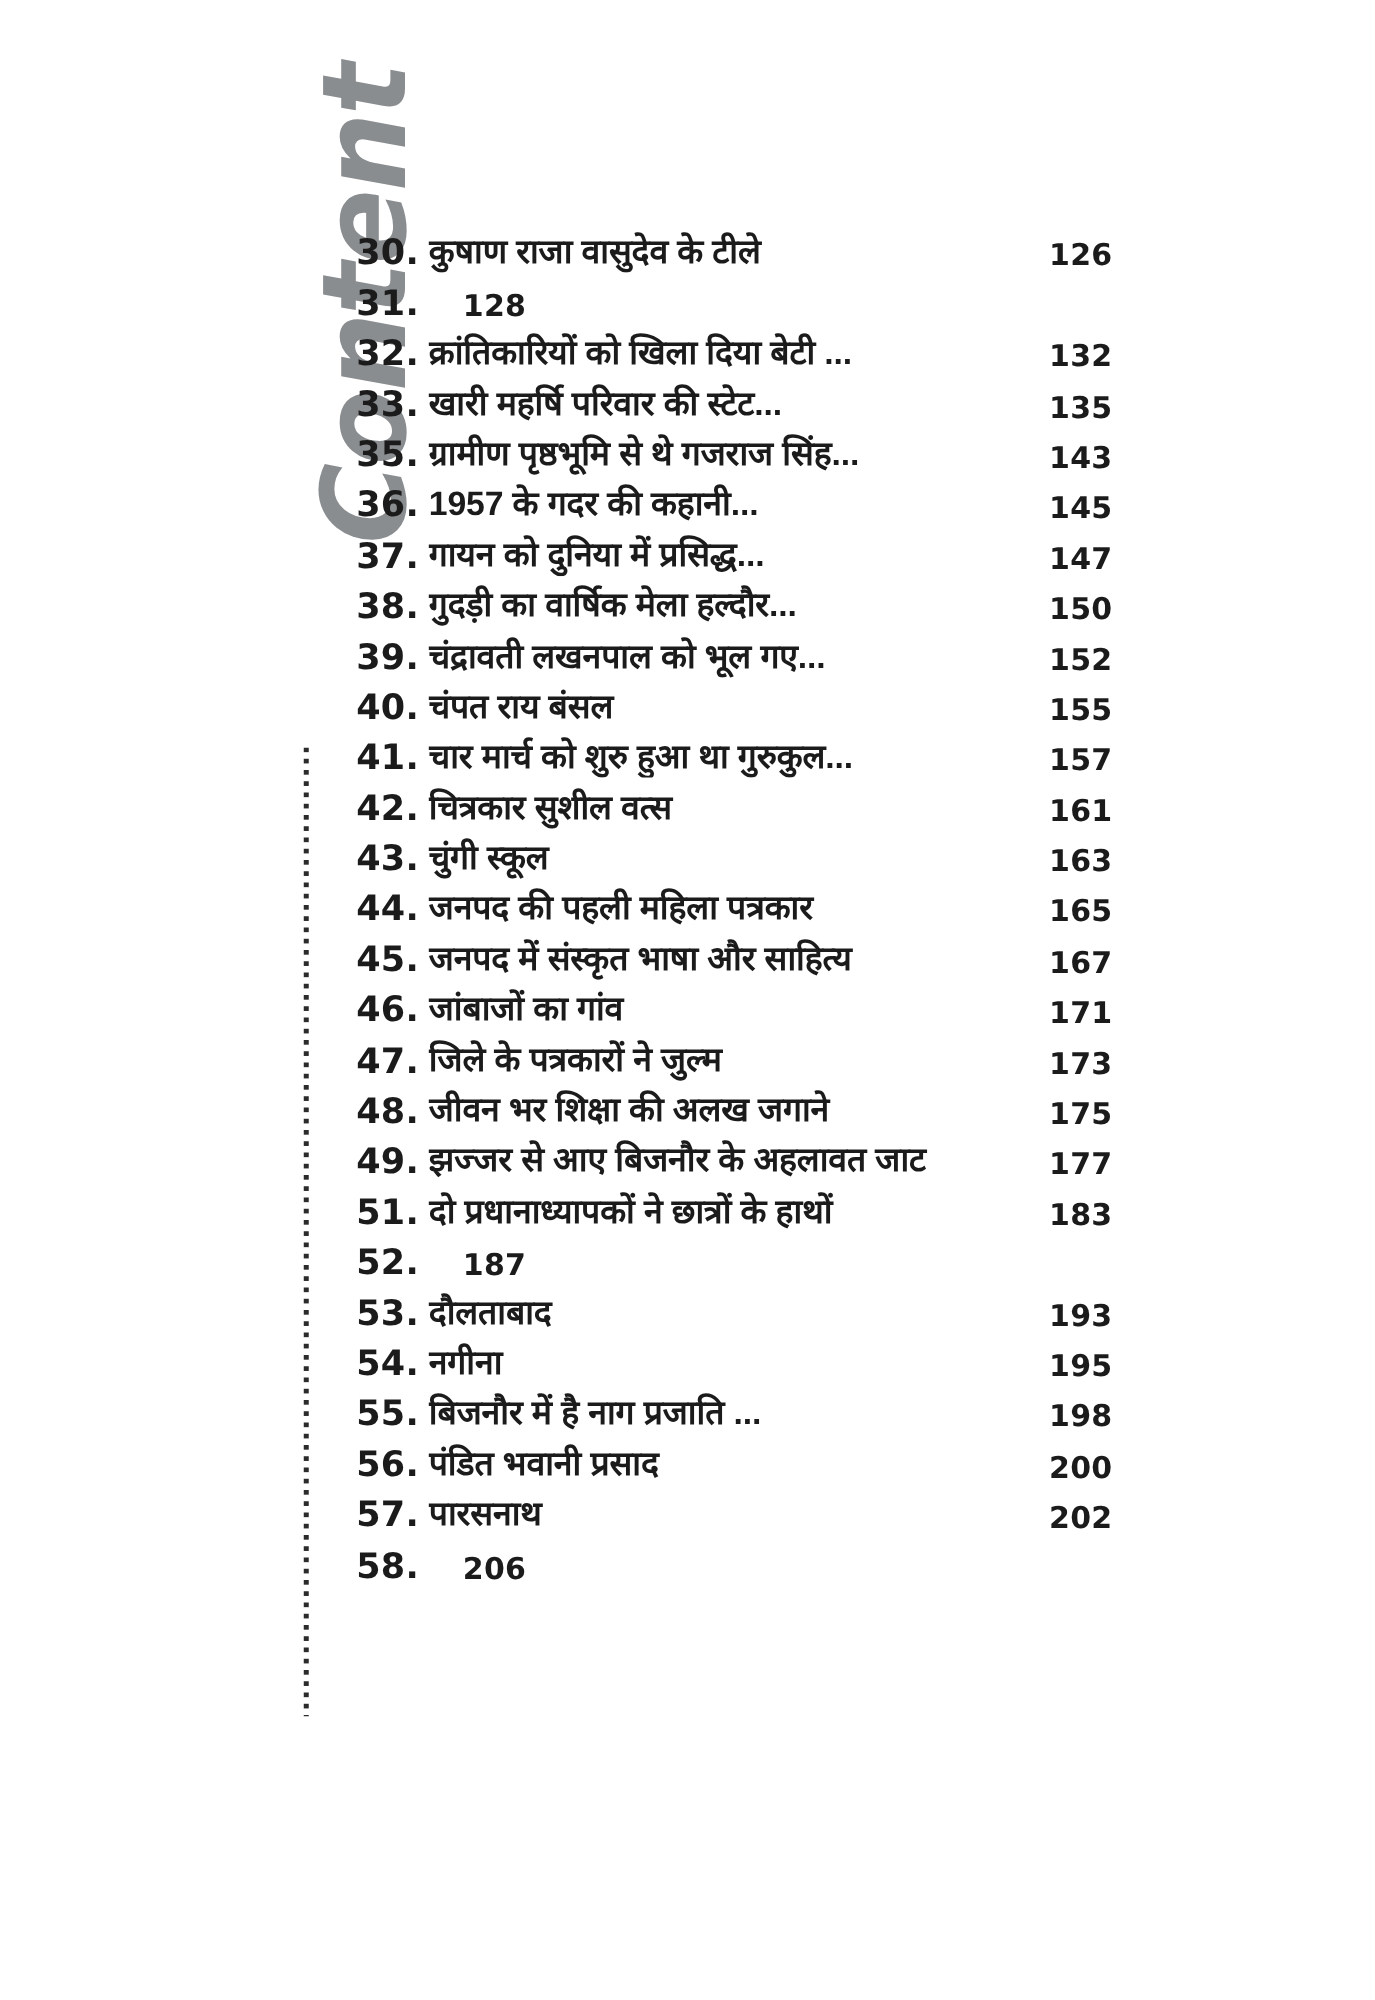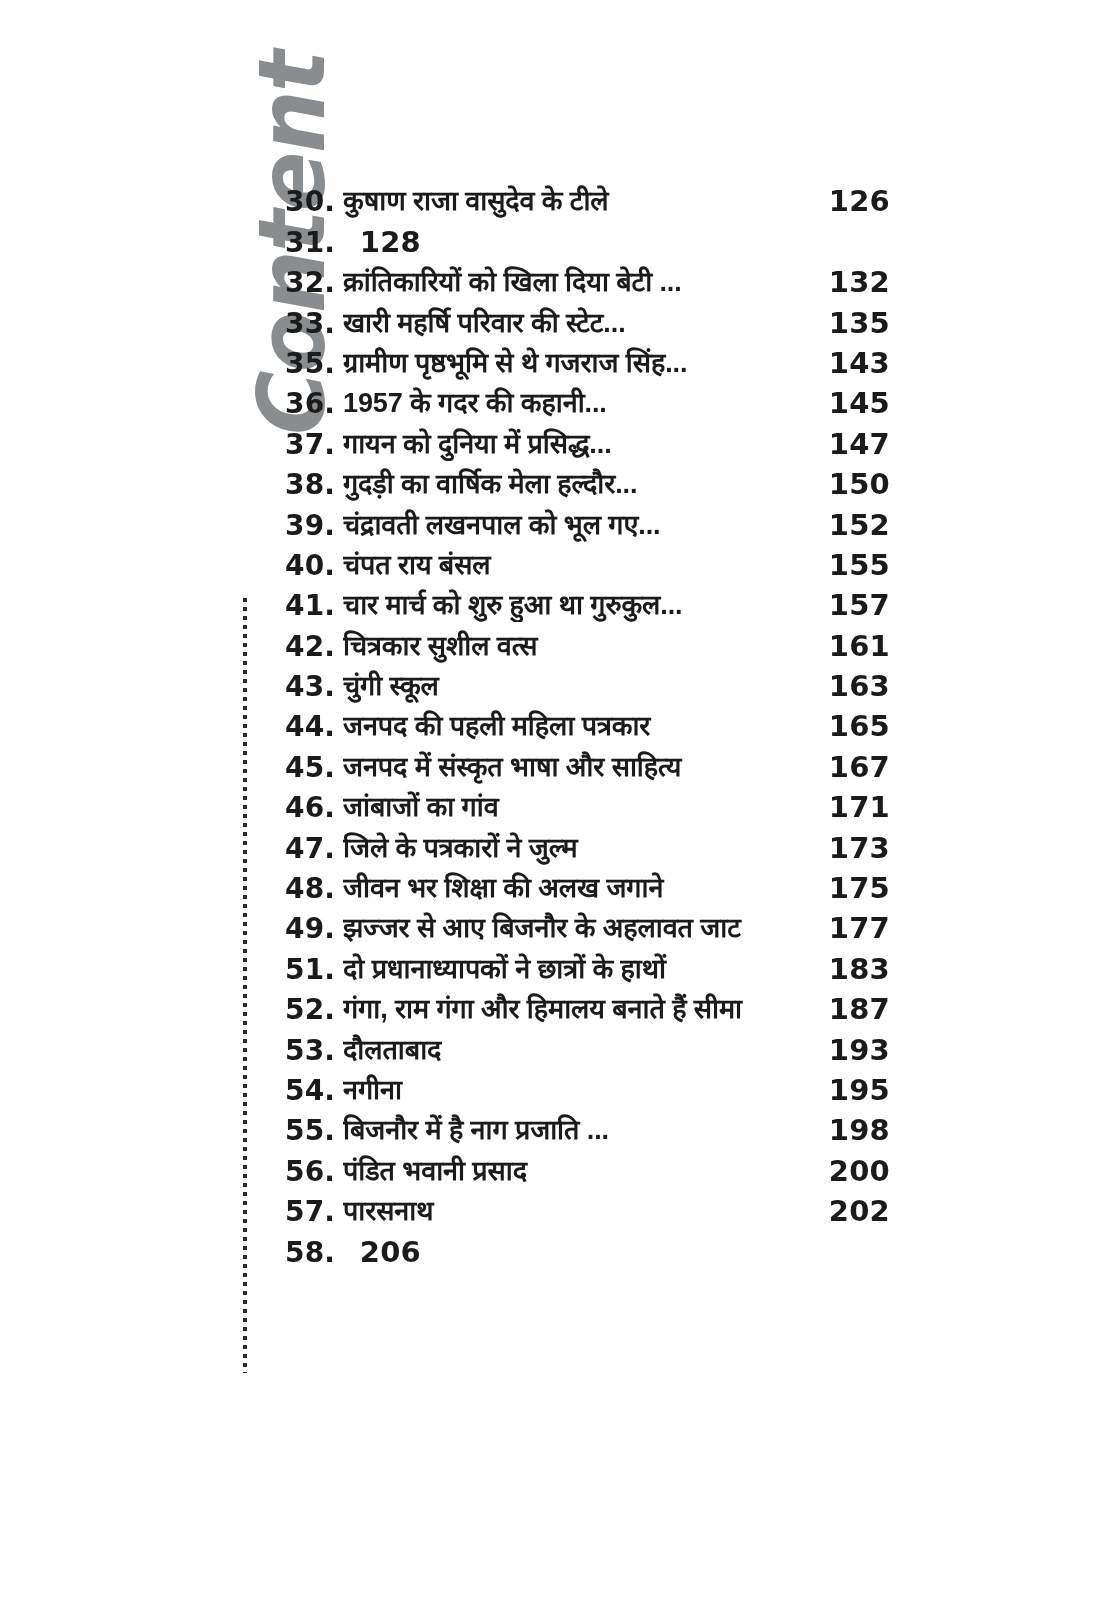--- a/index.html
+++ b/index.html
@@ -99,21 +99,21 @@
     color: #1b1b1b;
     overflow: hidden;
     text-overflow: clip;
     letter-spacing: -0.1px;
   }
   .toc-page {
     flex: 0 0 78px;
     text-align: right;
     font-family: "DejaVu Sans", sans-serif;
     font-weight: 700;
-    font-size: 29px;
+    font-size: 24px;
     color: #1b1b1b;
     letter-spacing: 0.2px;
   }
 </style>
 </head>
 <body>
 
 <div id="page">
 
   <div id="content-heading">
@@ -217,21 +217,20 @@
         <span class="toc-title">झज्जर से आए बिजनौर के अहलावत जाट</span>
         <span class="toc-page">177</span>
       </div>
       <div class="toc-row">
         <span class="toc-num">51.</span>
         <span class="toc-title">दो प्रधानाध्यापकों ने छात्रों के हाथों</span>
         <span class="toc-page">183</span>
       </div>
       <div class="toc-row">
         <span class="toc-num">52.</span>
-        <span class="toc-title">गंगा, राम गंगा और हिमालय बनाते हैं सीमा</span>
         <span class="toc-page">187</span>
       </div>
       <div class="toc-row">
         <span class="toc-num">53.</span>
         <span class="toc-title">दौलताबाद</span>
         <span class="toc-page">193</span>
       </div>
       <div class="toc-row">
         <span class="toc-num">54.</span>
         <span class="toc-title">नगीना</span>

